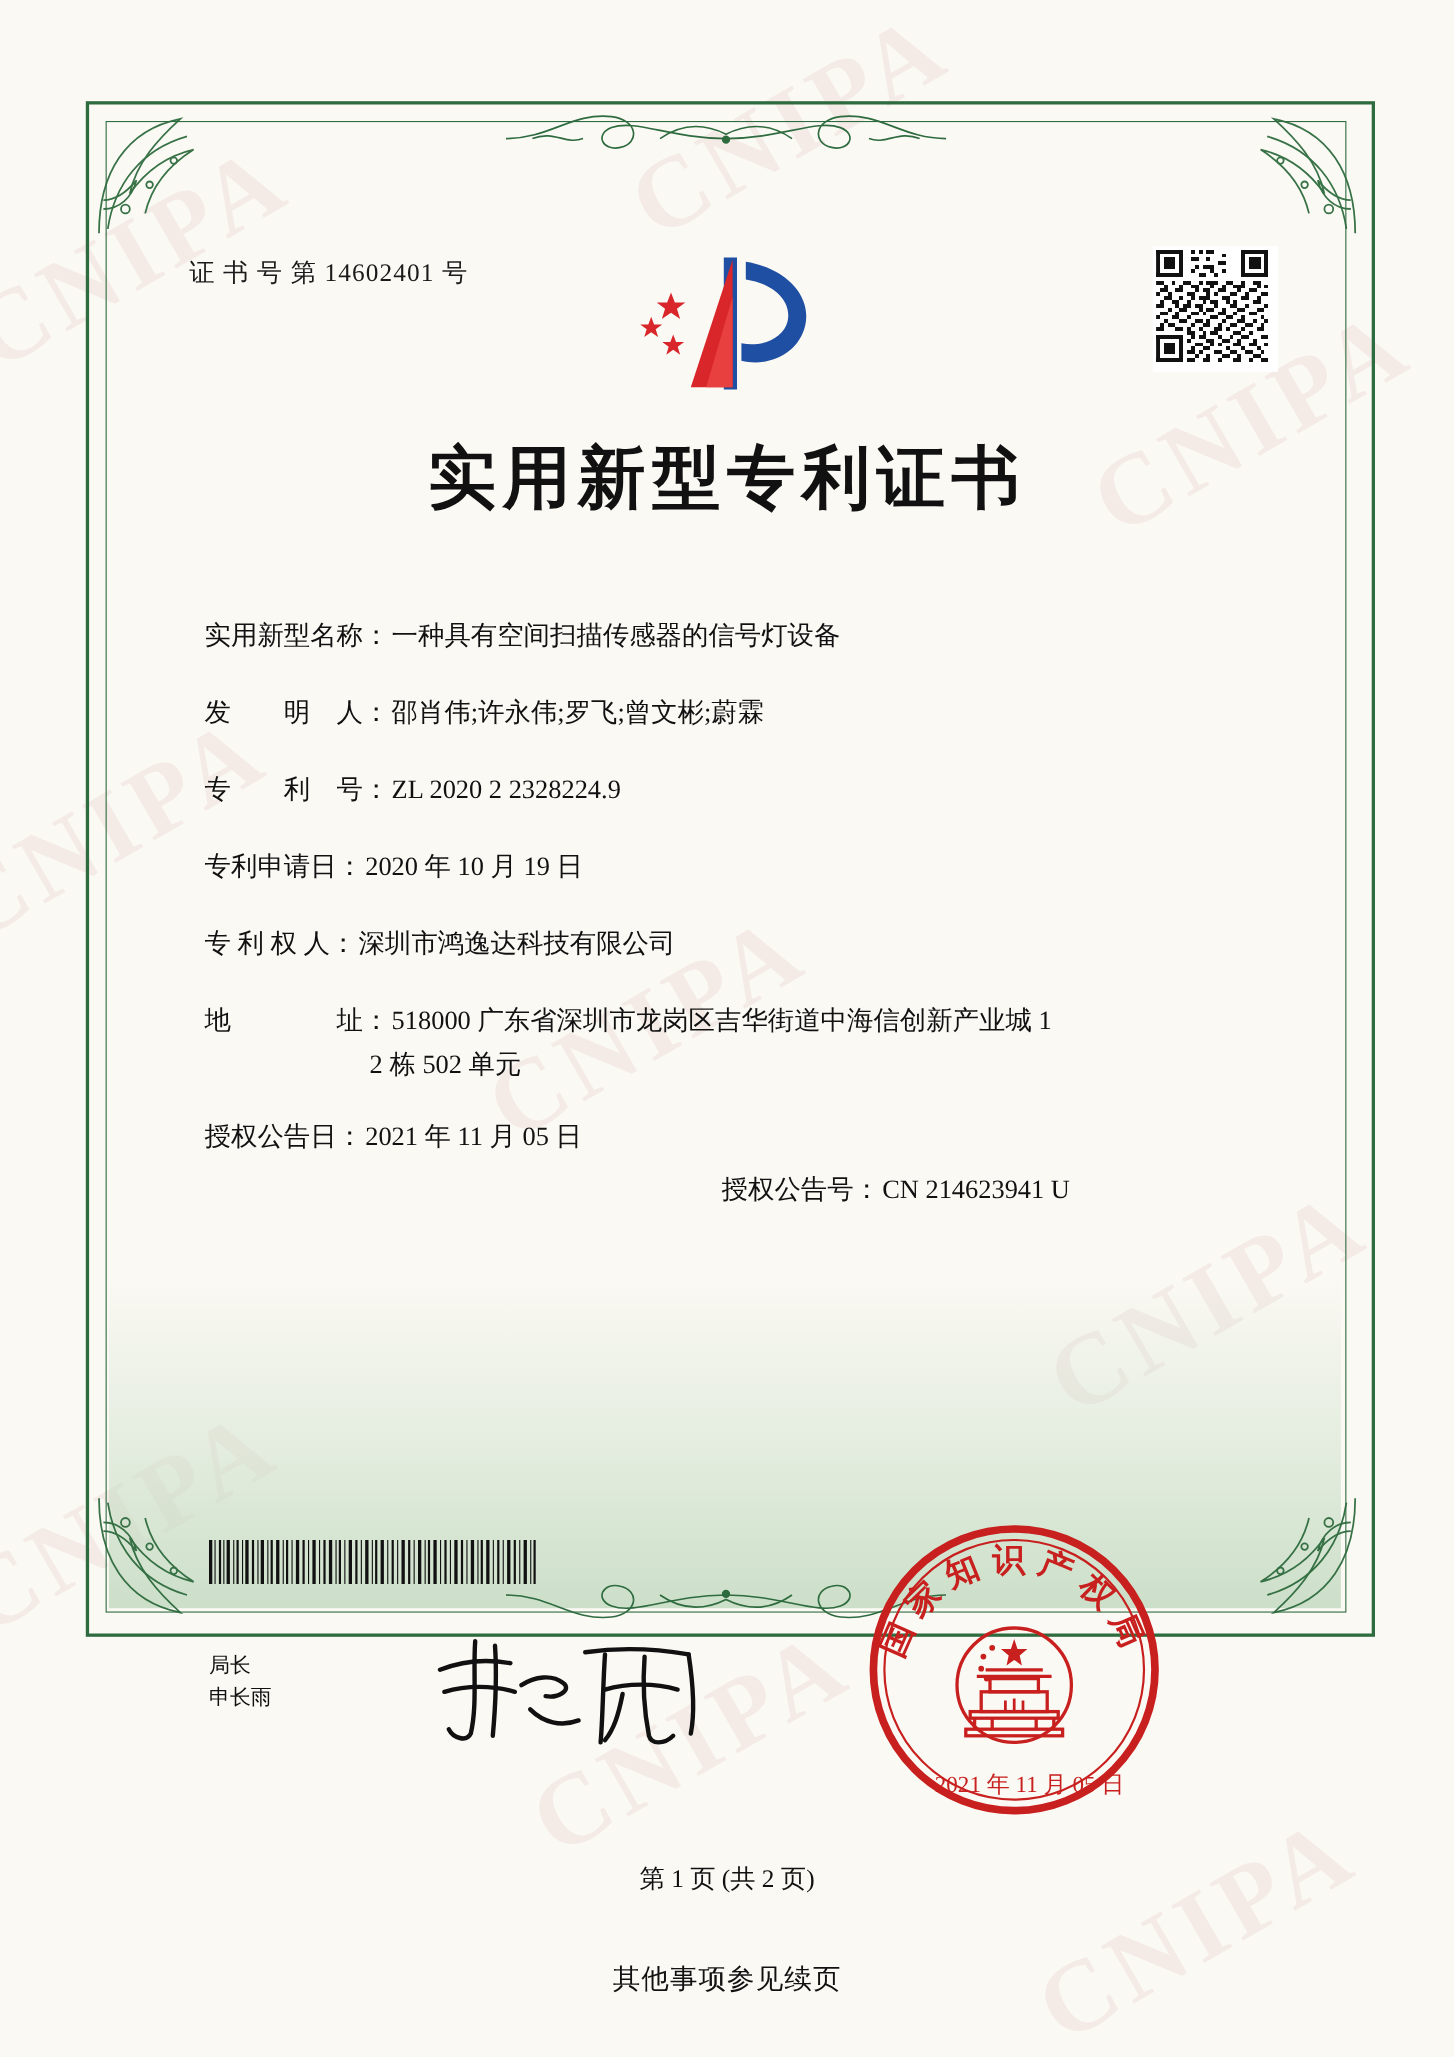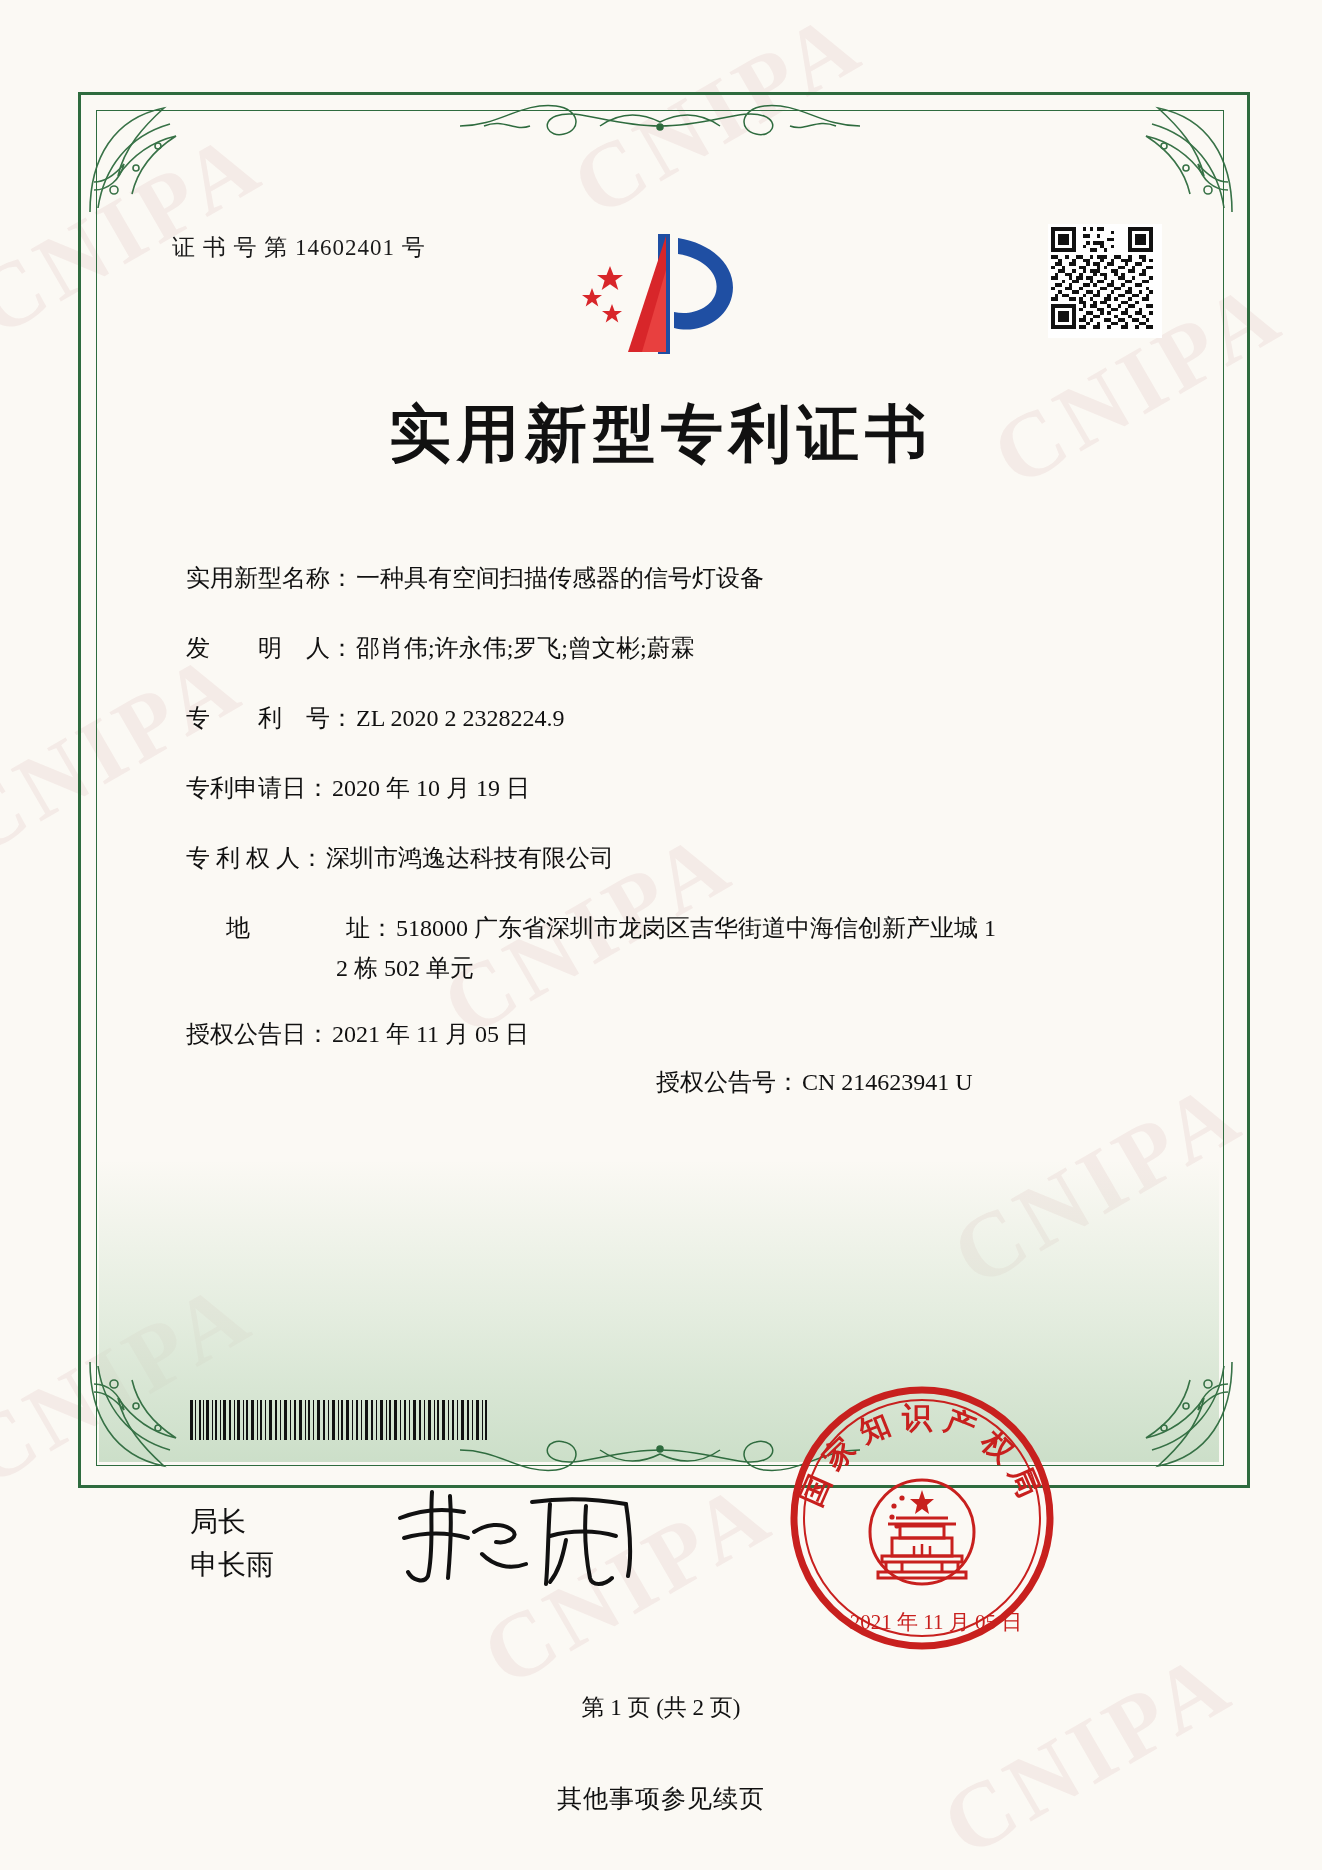--- a/index.html
+++ b/index.html
@@ -181,21 +181,21 @@
     width: 350px;
     height: 40px;
   }
   .barcode svg { width:100%; height:100%; display:block; }
 
   
   .sig-label {
     position: absolute;
     left: 190px;
     top: 1500px;
-    font-size: 28px;
+    font-size: 19px;
     line-height: 1.55;
     color: #111;
   }
   .signature {
     position: absolute;
     left: 390px;
     top: 1480px;
     width: 260px; height: 110px;
     color: #111;
   }
@@ -540,21 +540,21 @@
       <span class="field-label">专利申请日：</span>
       <span class="field-value">2020 年 10 月 19 日</span>
     </div>
 
     <div class="field-row">
       <span class="field-label">专 利 权 人：</span>
       <span class="field-value">深圳市鸿逸达科技有限公司</span>
     </div>
 
     <div style="margin-bottom:30px;">
-      <div style="display:flex;margin-left:40px;">
+      <div style="display:flex;">
         <span class="field-label">地　　　　址：</span>
         <span class="field-value">518000 广东省深圳市龙岗区吉华街道中海信创新产业城 1</span>
       </div>
       <div class="field-value2">2 栋 502 单元</div>
     </div>
 
     <div class="row-inline">
       <span class="inline-a">
         <span class="field-label">授权公告日：</span>
         <span class="field-value">2021 年 11 月 05 日</span>

